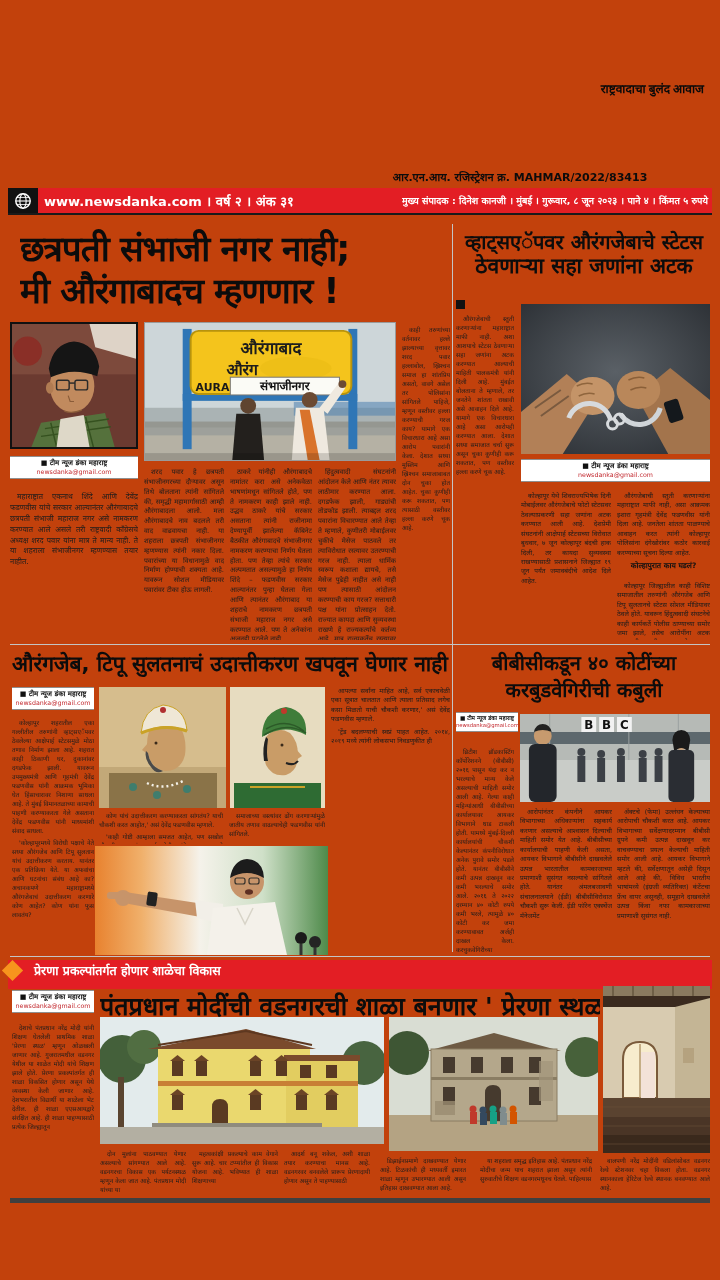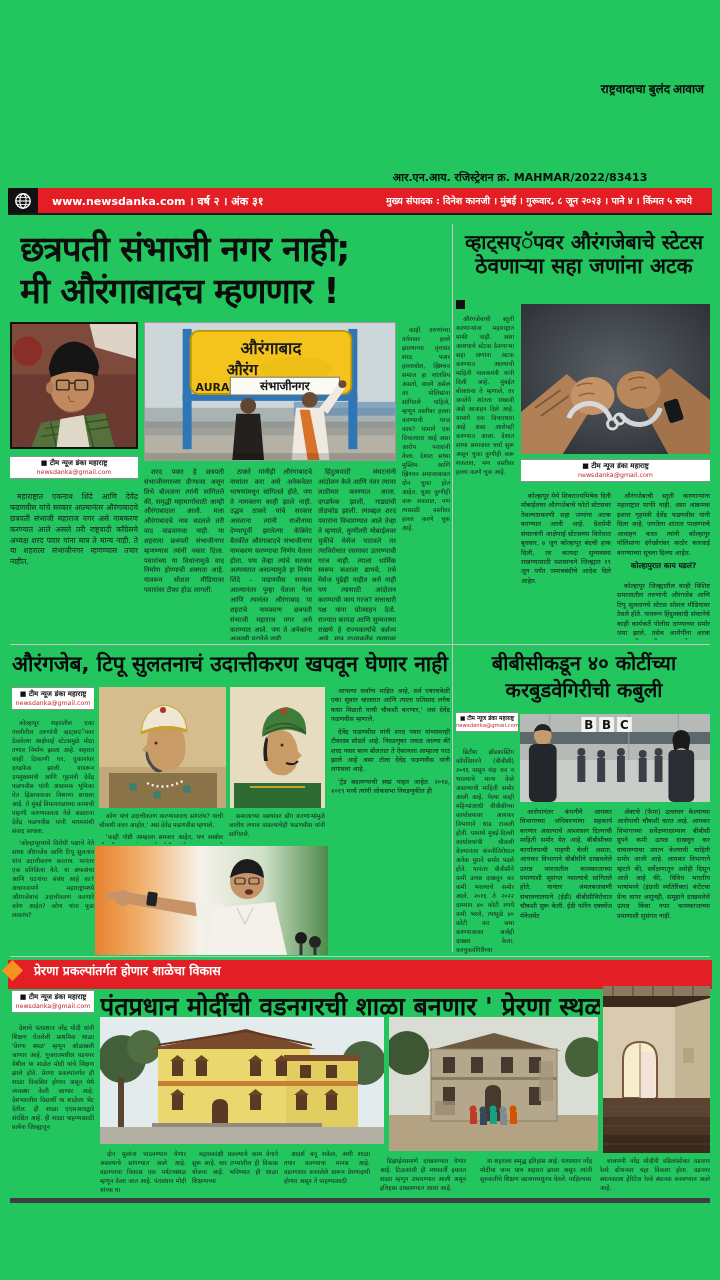--- a/index.html
+++ b/index.html
@@ -1,34 +1,34 @@
 <!DOCTYPE html>
 <html><head>
 <meta charset="utf-8">
 <style>
   html,body{margin:0;padding:0;background:#e8e8e8}
-  .page{position:relative;width:720px;height:1280px;margin:0 auto;background:#22c55e;overflow:hidden;
+  .page{position:relative;width:720px;height:1280px;margin:0 auto;background:#c2410c;overflow:hidden;
         font-family:"DejaVu Sans","Liberation Sans",sans-serif}
   .abs{position:absolute}
   .fit{white-space:nowrap;overflow:hidden}
   .hl{font-weight:bold;color:#0c0c0c}
   .serifhl{font-family:"Liberation Serif","DejaVu Serif",serif;font-weight:bold;color:#0a0a0a}
   .txt{color:#1c1c1c;text-align:justify;overflow:hidden;line-height:1.45}
   .txt p{margin:0 0 3px;text-indent:7px}
   .subhead{font-weight:bold;font-size:7.5px;text-align:center;margin:3px 0 10px;text-indent:0 !important;color:#111}
   .byline{text-align:center;border-top:1px solid #8f8f8f;border-bottom:1px solid #8f8f8f;padding:2px 0;background:#fff}
   .byline .bt{font-size:7px;font-weight:bold;color:#111;display:block;line-height:1.25}
   .byline .be{font-size:6.3px;color:#c2272d;display:block;line-height:1.25}
   .byline-sm .bt{font-size:5.7px}
   .byline-sm .be{font-size:5.3px}
   .infobar{display:flex;align-items:center;background:#e31e24;color:#fff;font-weight:bold;
            border-bottom:2px solid #1a1a1a;box-sizing:border-box}
   .globe-box{width:30px;height:100%;background:#111;display:flex;align-items:center;justify-content:center;flex:none}
-  .ib-left{font-size:11px;padding-left:14px}
-  .ib-right{margin-left:auto;padding-right:20px;font-size:9.5px}
+  .ib-left{font-size:13px;padding-left:6px}
+  .ib-right{margin-left:auto;padding-right:4px;font-size:9.5px}
   .vrule{background:#c4c4c4;width:1px}
   .hrule{background:#c4c4c4;height:1px}
   .sq{background:#111}
   .banner{background:#e31e24;color:#fff;font-weight:bold;font-size:12.5px;line-height:21px;padding-left:26px;box-sizing:border-box}
   .diamond{background:#f7941d;transform:rotate(45deg)}
   .ph{box-sizing:border-box;display:block}
 </style>
 </head>
 <body>
 
@@ -242,21 +242,20 @@
       <rect x="140" y="32" width="10" height="6" rx="2" fill="none" stroke="#33302a" stroke-width="1.2"></rect>
       <rect x="154" y="32" width="10" height="6" rx="2" fill="none" stroke="#33302a" stroke-width="1.2"></rect>
       <ellipse cx="154" cy="46" rx="4" ry="2.8" fill="#5e2f22"></ellipse>
       <circle cx="206" cy="92" r="6" fill="#1b1b1b"></circle>
       <circle cx="220" cy="96" r="6" fill="#242424"></circle>
       <line x1="206" y1="98" x2="206" y2="109" stroke="#333" stroke-width="3"></line>
       <line x1="220" y1="102" x2="220" y2="109" stroke="#333" stroke-width="3"></line>
     </svg>
     <div class="abs txt" style="left:331px;top:687px;width:119px;height:268px;font-size:6.5px">
       <p>आपल्या सर्वांना माहित आहे, सर्व एकाचवेळी एका सूत्रात चालतात आणि त्याला प्रतिसाद लगेच कसा मिळतो याची चौकशी करणार,' असं देवेंद्र फडणवीस म्हणाले.</p>
-      <p>देवेंद्र फडणवीस यांनी शरद पवार यांच्यावरही टीकास्त्र सोडले आहे. निवडणुका जवळ आल्या की शरद पवार काय बोलतात ते ऐकायला आम्हाला पाठ झाले आहे असा टोला देवेंद्र फडणवीस यांनी लगावला आहे.</p>
       <p>'ट्रेंड बदलण्याची स्वप्नं पाहत आहेत. २०१४, २०१९ मध्ये त्यांनी लोकसभा निवडणुकीत ही</p>
     </div>
   </div>
 
   <div class="abs" style="left:0;top:0;width:0;height:0">
     <div class="abs hl fit" style="left:458px;top:650px;width:252px;text-align:center;font-size:20px;line-height:27px">बीबीसीकडून ४० कोटींच्या</div>
     <div class="abs hl fit" style="left:458px;top:677px;width:252px;text-align:center;font-size:20px;line-height:27px">करबुडवेगिरीची कबुली</div>
     <div class="abs byline byline-sm" style="left:456px;top:712px;width:62px">
       <span class="bt"><span>■</span> <span>टीम न्यूज डंका महाराष्ट्र</span></span>
       <span class="be">newsdanka@gmail.com</span>

